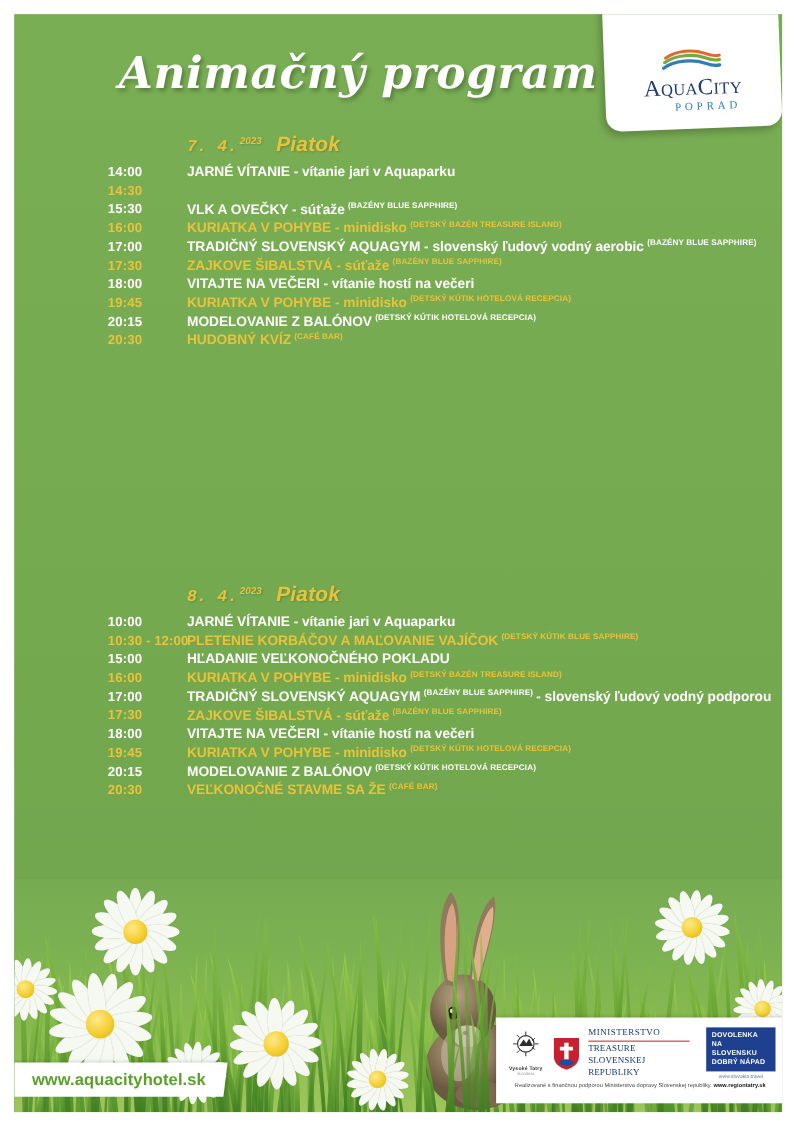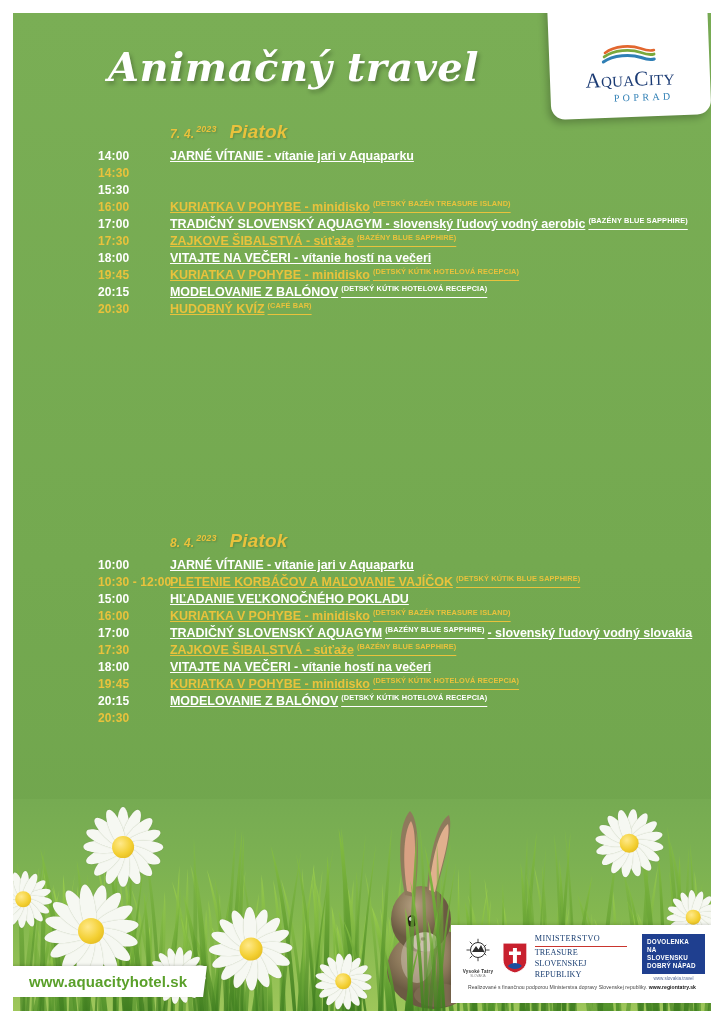--- a/index.html
+++ b/index.html
@@ -53,34 +53,34 @@
     padding-left:26px;
   }
 
   
   .day{position:absolute;left:0;right:0;}
   .day-head{
     margin-left:157px;color:#e9c23c;white-space:nowrap;
     font-style:italic;font-weight:bold;
     text-shadow:1px 1px 2px rgba(0,0,0,.18);
   }
-  .day-date{font-size:12px;letter-spacing:.2px;}
+  .day-date{font-size:15px;letter-spacing:.2px;font-family:Liberation Mono, monospace;}
   .day-year{font-size:9px;vertical-align:super;margin-left:2px;}
   .day-name{font-size:19px;margin-left:13px;letter-spacing:.2px;}
 
   .rows{margin-top:5px;}
   .row{
     display:flex;align-items:flex-end;
     height:17px;line-height:17px;white-space:nowrap;
   }
   .time{
     width:72px;min-width:72px;margin-left:85px;
     font-size:12px;font-weight:bold;letter-spacing:.1px;
   }
-  .txt{font-size:12.5px;font-weight:bold;letter-spacing:-.05px;text-decoration:underline;}
+  .txt{font-size:12.5px;font-weight:bold;letter-spacing:-.05px;}
   .venue{
     font-size:7.4px;font-weight:bold;vertical-align:super;
     letter-spacing:.1px;margin-left:3px;margin-right:3px;
   }
   .row.w .time,.row.w .txt{color:#ffffff;}
   .row.y .time,.row.y .txt{color:#e9c23c;}
 
   
   #photo{
     position:absolute;left:0;right:0;bottom:0;height:212px;overflow:hidden;
@@ -134,21 +134,21 @@
     position:absolute;left:0;right:0;bottom:13px;text-align:center;
     font-size:5.1px;color:#444;letter-spacing:.05px;white-space:nowrap;
   }
   #gov-note b{color:#111;}
 </style>
 </head>
 <body>
 
 <div id="poster">
 
-  <div id="title">Animačný travel</div>
+  <div id="title">Animačný program</div>
 
   <div id="logo-card">
     <div id="logo-inner">
       <svg id="wave" width="56" height="22" viewBox="0 0 56 22">
         <path d="M4 8 C14 1, 30 1, 40 5 C45 7, 49 8, 53 7" stroke="#e2672f" stroke-width="2.6" fill="none" stroke-linecap="round"></path>
         <path d="M3 12 C13 5, 30 5, 40 9 C45 11, 49 12, 53 11" stroke="#7aa83c" stroke-width="2.8" fill="none" stroke-linecap="round"></path>
         <path d="M2 17 C12 10, 30 10, 40 14 C45 16, 49 17, 53 16" stroke="#2f7fb5" stroke-width="3" fill="none" stroke-linecap="round"></path>
       </svg>
       <div class="logo-word"><span>A</span><span class="sm">QUA</span><span>C</span><span class="sm">ITY</span></div>
       <div class="logo-sub">POPRAD</div>
@@ -160,20 +160,21 @@
       <div class="rows">
         <div class="row w">
           <div class="time">14:00</div>
           <div class="txt">JARNÉ VÍTANIE - vítanie jari v Aquaparku</div>
         </div>
         <div class="row y">
           <div class="time">14:30</div>
         </div>
         <div class="row w">
           <div class="time">15:30</div>
+          <div class="txt">VLK A OVEČKY - súťaže<span class="venue">(BAZÉNY BLUE SAPPHIRE)</span></div>
         </div>
         <div class="row y">
           <div class="time">16:00</div>
           <div class="txt">KURIATKA V POHYBE - minidisko<span class="venue">(DETSKÝ BAZÉN TREASURE ISLAND)</span></div>
         </div>
         <div class="row w">
           <div class="time">17:00</div>
           <div class="txt">TRADIČNÝ SLOVENSKÝ AQUAGYM - slovenský ľudový vodný aerobic<span class="venue">(BAZÉNY BLUE SAPPHIRE)</span></div>
         </div>
         <div class="row y">
@@ -212,40 +213,41 @@
         <div class="row w">
           <div class="time">15:00</div>
           <div class="txt">HĽADANIE VEĽKONOČNÉHO POKLADU</div>
         </div>
         <div class="row y">
           <div class="time">16:00</div>
           <div class="txt">KURIATKA V POHYBE - minidisko<span class="venue">(DETSKÝ BAZÉN TREASURE ISLAND)</span></div>
         </div>
         <div class="row w">
           <div class="time">17:00</div>
-          <div class="txt">TRADIČNÝ SLOVENSKÝ AQUAGYM<span class="venue">(BAZÉNY BLUE SAPPHIRE)</span><span>- slovenský ľudový vodný slovakia</span></div>
+          <div class="txt">TRADIČNÝ SLOVENSKÝ AQUAGYM<span class="venue">(BAZÉNY BLUE SAPPHIRE)</span><span>- slovenský ľudový vodný podporou</span></div>
         </div>
         <div class="row y">
           <div class="time">17:30</div>
           <div class="txt">ZAJKOVE ŠIBALSTVÁ - súťaže<span class="venue">(BAZÉNY BLUE SAPPHIRE)</span></div>
         </div>
         <div class="row w">
           <div class="time">18:00</div>
           <div class="txt">VITAJTE NA VEČERI - vítanie hostí na večeri</div>
         </div>
         <div class="row y">
           <div class="time">19:45</div>
           <div class="txt">KURIATKA V POHYBE - minidisko<span class="venue">(DETSKÝ KÚTIK HOTELOVÁ RECEPCIA)</span></div>
         </div>
         <div class="row w">
           <div class="time">20:15</div>
           <div class="txt">MODELOVANIE Z BALÓNOV<span class="venue">(DETSKÝ KÚTIK HOTELOVÁ RECEPCIA)</span></div>
         </div>
         <div class="row y">
           <div class="time">20:30</div>
+          <div class="txt">VEĽKONOČNÉ STAVME SA ŽE<span class="venue">(CAFÉ BAR)</span></div>
         </div>
       </div>
     </div>
   <div id="day2" class="day" style="top:532px">
       <div class="day-head"><span class="day-date">9. 4.</span><span class="day-year">2023</span><span class="day-name">Nedeľa</span></div>
       <div class="rows">
         <div class="row w">
           <div class="time">10:00</div>
           <div class="txt">JARNÉ VÍTANIE - vítanie jari v Aquaparku</div>
         </div>

